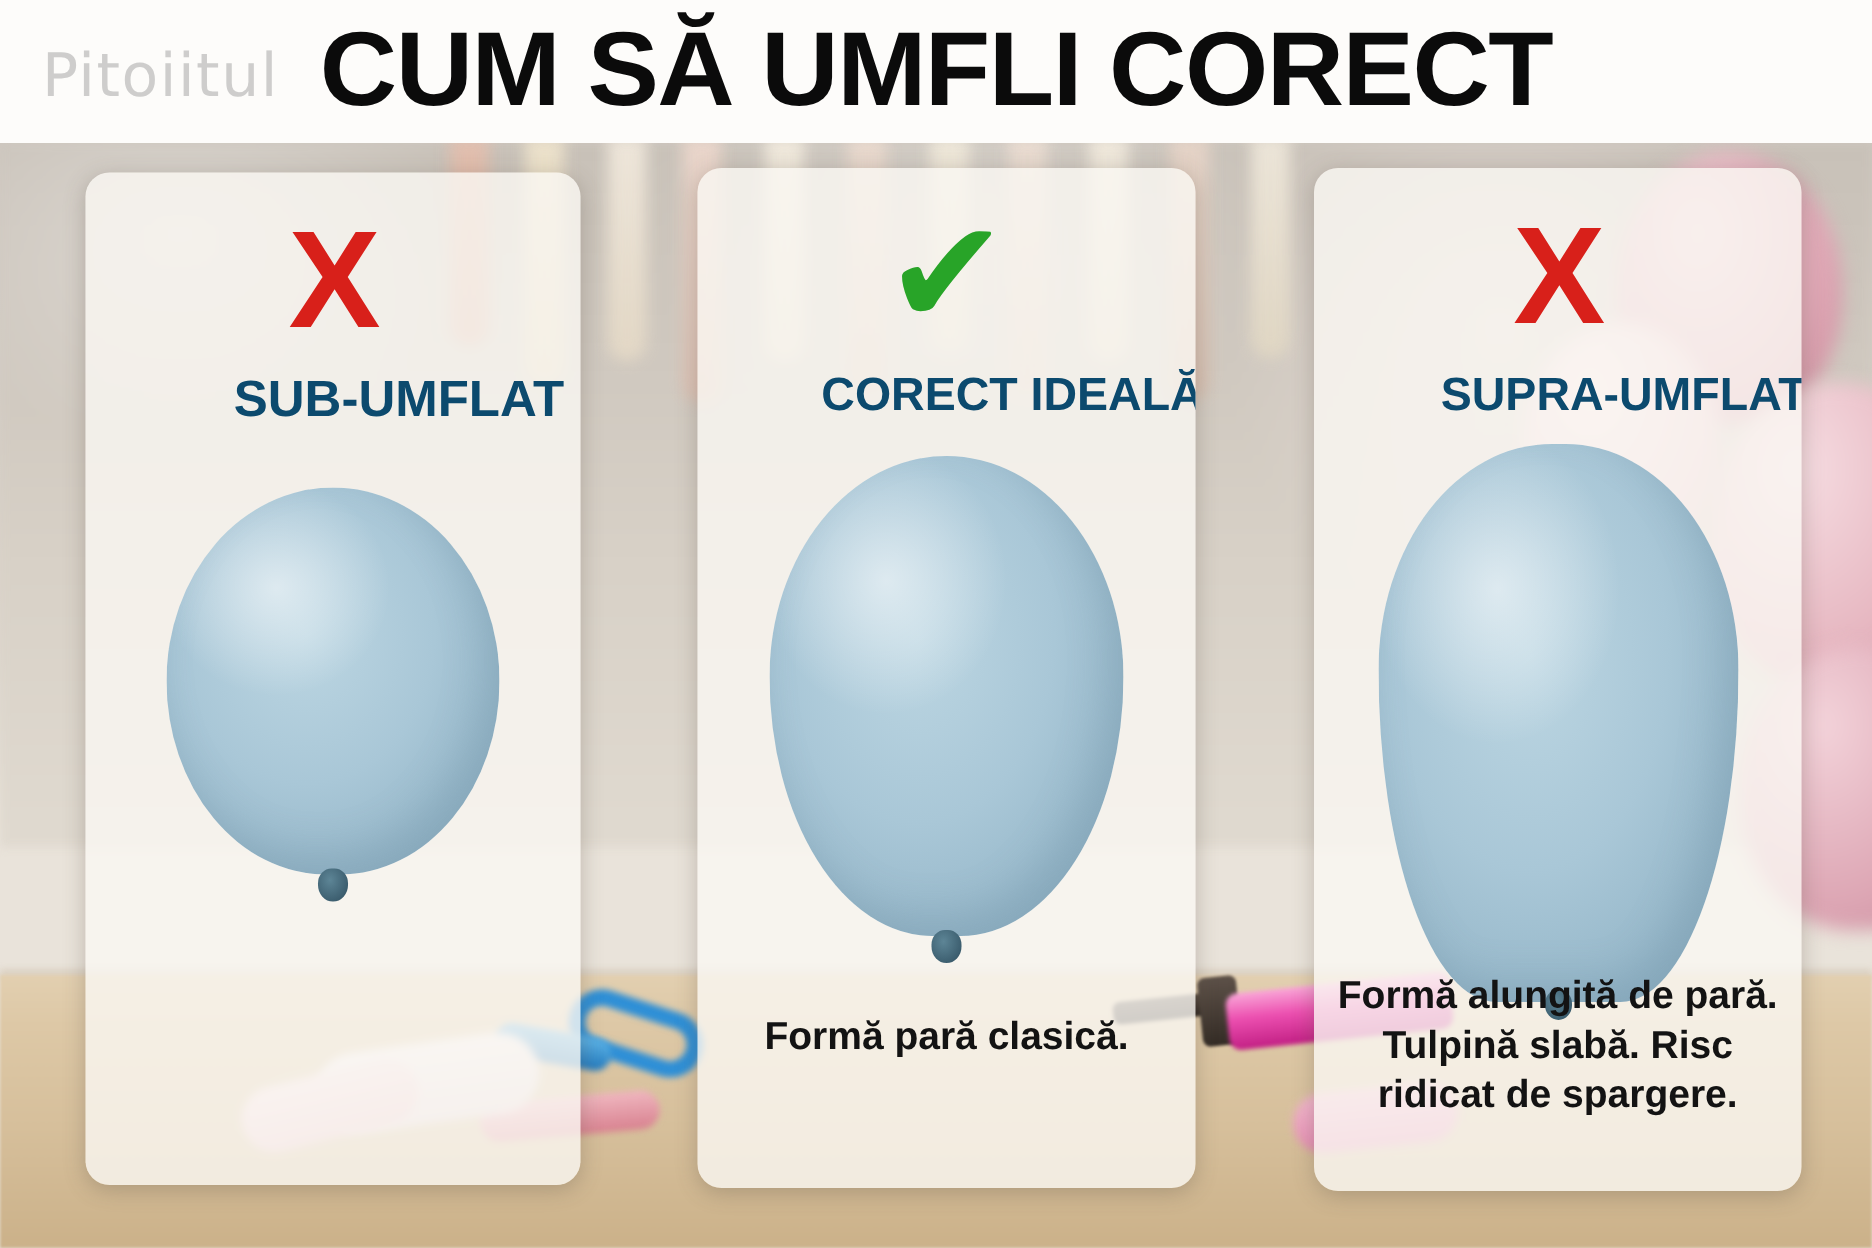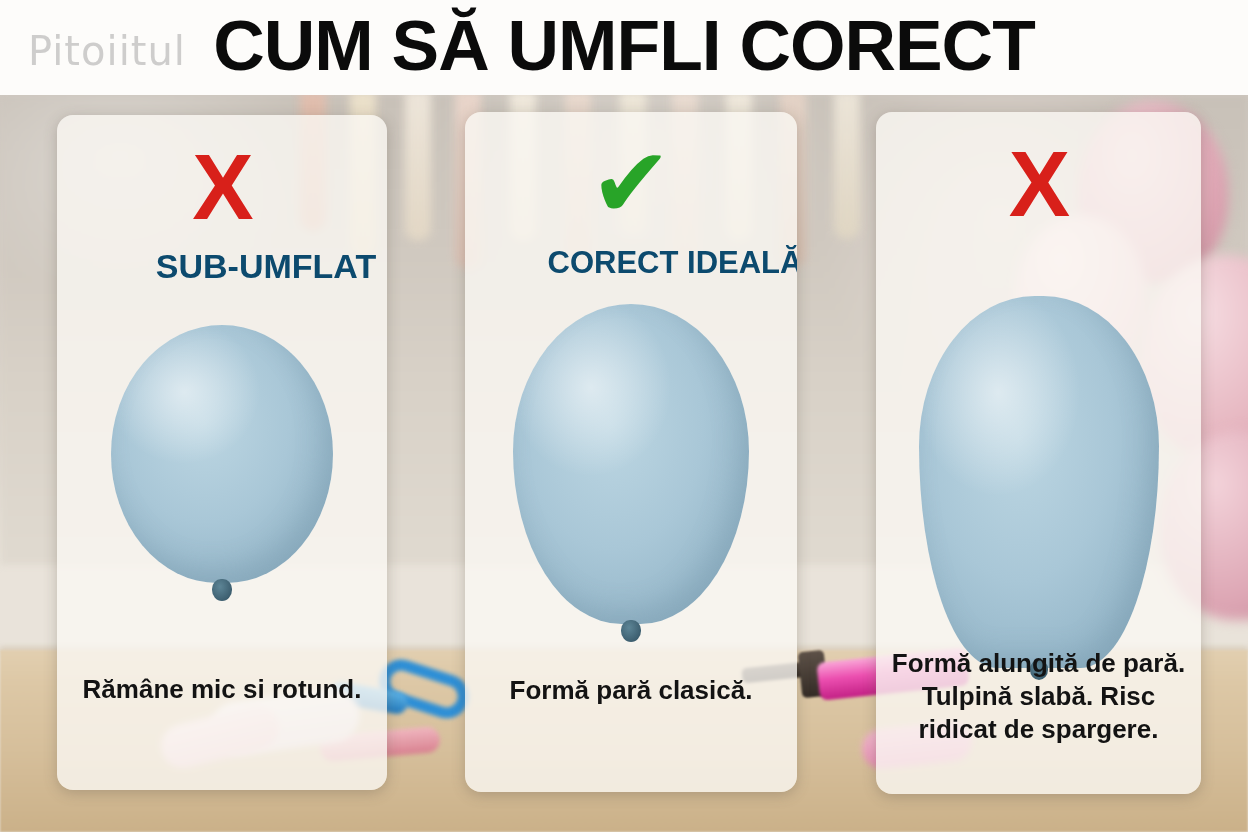--- a/index.html
+++ b/index.html
@@ -212,39 +212,39 @@
 </div>
 
 <div class="card" style="left:57px; top:115px; width:330px; height:675px;">
   <div class="card-inner">
     <div class="mark mark-x">X</div>
     <div class="card-title">SUB-UMFLAT</div>
     <div class="balloon-area">
       <div class="balloon" style="width:222px;height:258px;top:20px;border-radius:50% 50% 48% 48% / 50% 50% 50% 50%;"></div>
       <div class="knot" style="top:274px;"></div>
     </div>
-    <div class="caption" style="top:558px;">Rămâne mic si rotund.</div>
   </div>
 </div>
 
 <div class="card" style="left:465px; top:112px; width:332px; height:680px;">
   <div class="card-inner">
     <div class="mark mark-check">✔</div>
     <div class="card-title sm">CORECT IDEALĂ</div>
     <div class="balloon-area">
       <div class="balloon" style="width:236px;height:320px;top:2px;border-radius:50% 50% 46% 46% / 46% 46% 54% 54%;"></div>
       <div class="knot" style="top:318px;"></div>
     </div>
     <div class="caption" style="top:562px;">Formă pară clasică.</div>
   </div>
 </div>
 
 <div class="card" style="left:876px; top:112px; width:325px; height:682px;">
   <div class="card-inner">
     <div class="mark mark-x">X</div>
+    <div class="card-title sm">SUPRA-UMFLAT</div>
     <div class="balloon-area">
       <div class="balloon" style="width:240px;height:372px;top:-6px;border-radius:50% 50% 34% 34% / 42% 42% 62% 62%;"></div>
       <div class="knot" style="top:358px;width:18px;height:20px;"></div>
     </div>
     <div class="caption" style="top:535px;">Formă alungită de pară. Tulpină slabă. Risc ridicat de spargere.</div>
   </div>
 </div>
 
 <div class="title-band">
   <div class="title-watermark">Pitoiitul</div>

